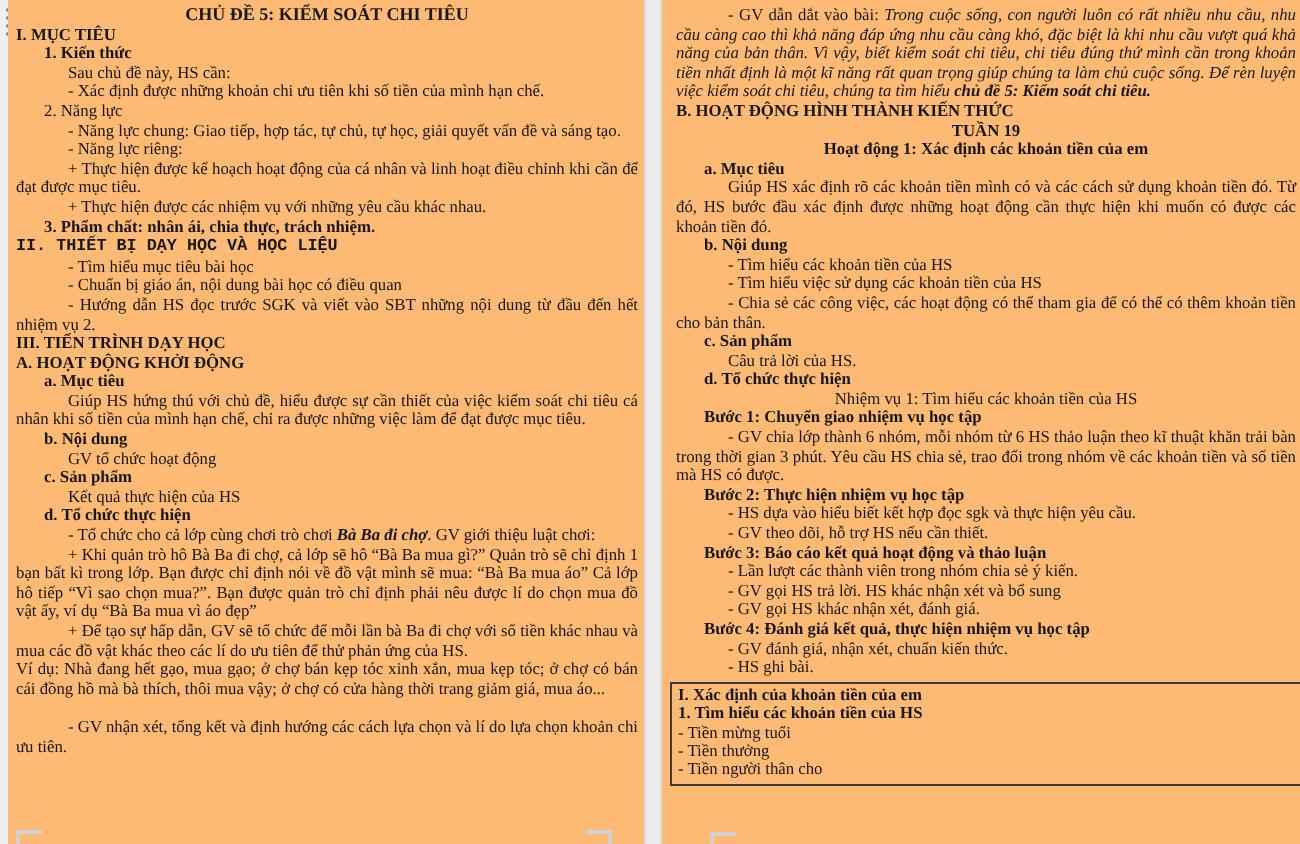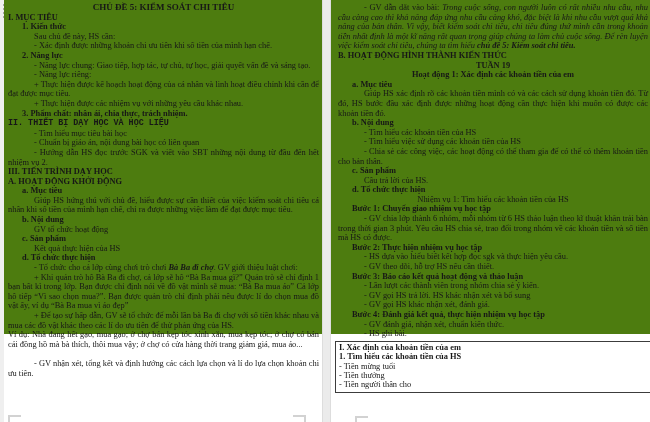--- a/index.html
+++ b/index.html
@@ -1,21 +1,21 @@
 <!DOCTYPE html>
 <html><head>
 <meta charset="utf-8">
 <style>
   html,body{margin:0;padding:0;background:#ffffff;}
   #canvas{position:relative;width:650px;height:422px;background:#ffffff;overflow:hidden;
           font-family:"Liberation Serif",serif;}
   .edge-strip{position:absolute;left:0;top:0;width:4px;height:422px;background:#efefef;}
   .page-gap{position:absolute;left:322px;top:0;width:9px;height:422px;background:#ebebeb;
             border-left:1px solid #dddddd;border-right:1px solid #dddddd;box-sizing:border-box;}
-  .page{position:absolute;top:0;height:334px;background:#4d7c0f;padding-left:12px;}
+  .page{position:absolute;top:0;height:422px;background:#fdba74;padding-left:12px;}
   #page-left{left:4px;width:318px;}
   #page-right{left:331px;width:319px;}
   .textcol{position:absolute;top:3px;}
   #col-left{left:4px;width:311px;}
   #col-right{left:7px;width:310px;}
   p.base{margin:0;font-size:8.4px;line-height:9.6px;color:#171717;text-align:justify;}
   p.title{text-align:center;font-weight:bold;font-size:9px;}
   p.h1{font-weight:bold;text-align:left;}
   p.h2{font-weight:bold;text-indent:14px;text-align:left;}
   p.body{text-indent:26px;}
@@ -49,29 +49,29 @@
       <i style="left:5px;top:12px"></i>
   </div>
 
   <div class="page" id="page-left">
     <div class="textcol" id="col-left">
         <p class="base title"><span style="font-weight: bold;">CHỦ ĐỀ 5: KIỂM SOÁT CHI TIÊU</span></p>
         <p class="base h1"><span style="font-weight: bold;">I. MỤC TIÊU</span></p>
         <p class="base h2"><span style="font-weight: bold;">1. Kiến thức</span></p>
         <p class="base body"><span>Sau chủ đề này, HS cần:</span></p>
         <p class="base body"><span>- Xác định được những khoản chi ưu tiên khi số tiền của mình hạn chế.</span></p>
-        <p class="base h2"><span style="font-weight: bold; margin-top: 32px;">2. Năng lực</span></p>
+        <p class="base h2"><span style="font-weight: normal; margin-top: 32px;">2. Năng lực</span></p>
         <p class="base body"><span>- Năng lực chung: Giao tiếp, hợp tác, tự chủ, tự học, giải quyết vấn đề và sáng tạo.</span></p>
         <p class="base body"><span>- Năng lực riêng:</span></p>
         <p class="base body"><span>+ Thực hiện được kế hoạch hoạt động của cá nhân và linh hoạt điều chỉnh khi cần để đạt được mục tiêu.</span></p>
         <p class="base body"><span>+ Thực hiện được các nhiệm vụ với những yêu cầu khác nhau.</span></p>
         <p class="base h2"><span style="font-weight: bold;">3. Phẩm chất: </span><span>nhân ái, chia thực, trách nhiệm.</span></p>
         <p class="base h1"><span style="font-weight: bold; font-family: Liberation Mono, monospace;">II. THIẾT BỊ DẠY HỌC VÀ HỌC LIỆU</span></p>
         <p class="base body"><span>- Tìm hiểu mục tiêu bài học</span></p>
-        <p class="base body"><span>- Chuẩn bị giáo án, nội dung bài học có liên quan</span></p>
+        <p class="base body"><span>- Chuẩn bị giáo án, nội dung bài học có điều quan</span></p>
         <p class="base body"><span>- Hướng dẫn HS đọc trước SGK và viết vào SBT những nội dung từ đầu đến hết nhiệm vụ 2.</span></p>
         <p class="base h1"><span style="font-weight: bold;">III. TIẾN TRÌNH DẠY HỌC</span></p>
         <p class="base h1"><span style="font-weight: bold;">A. HOẠT ĐỘNG KHỞI ĐỘNG</span></p>
         <p class="base h2"><span style="font-weight: bold;">a. Mục tiêu</span></p>
         <p class="base body"><span>Giúp HS hứng thú với chủ đề, hiểu được sự cần thiết của việc kiểm soát chi tiêu cá nhân khi số tiền của mình hạn chế, chỉ ra được những việc làm để đạt được mục tiêu.</span></p>
         <p class="base h2"><span style="font-weight: bold;">b. Nội dung</span></p>
         <p class="base body"><span>GV tổ chức hoạt động</span></p>
         <p class="base h2"><span style="font-weight: bold;">c. Sản phẩm</span></p>
         <p class="base body"><span>Kết quả thực hiện của HS</span></p>
         <p class="base h2"><span style="font-weight: bold;">d. Tổ chức thực hiện</span></p>

